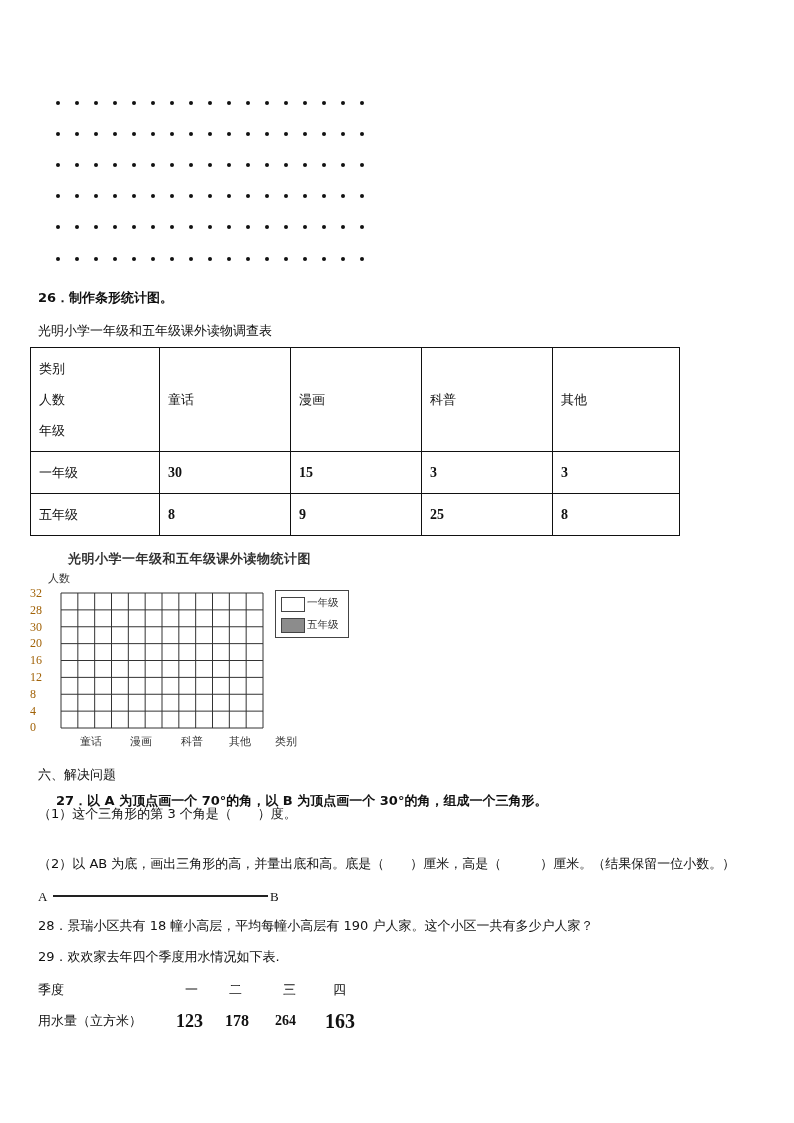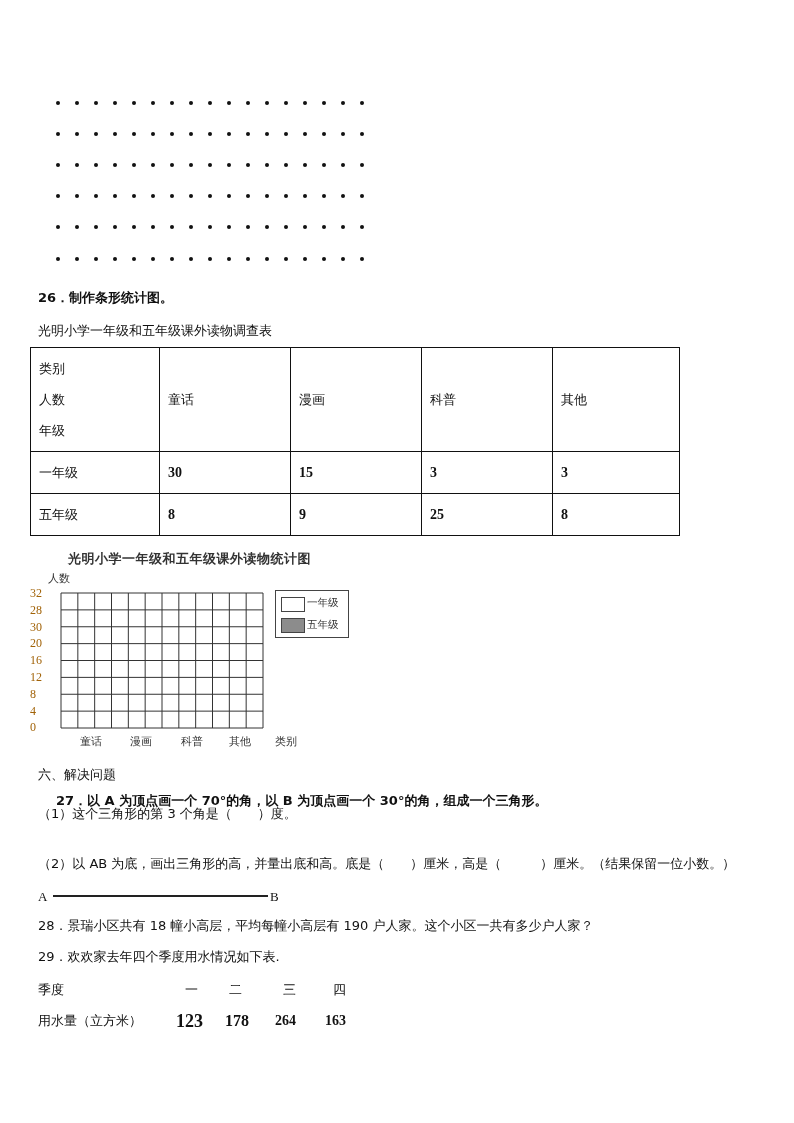--- a/index.html
+++ b/index.html
@@ -227,14 +227,14 @@
 <div>
   <div class="txt" style="left:38px; top:982px;">季度</div>
   <div class="txt" style="left:185px; top:982px;">一</div>
   <div class="txt" style="left:229px; top:982px;">二</div>
   <div class="txt" style="left:283px; top:982px;">三</div>
   <div class="txt" style="left:333px; top:982px;">四</div>
   <div class="txt" style="left:38px; top:1013px;">用水量（立方米）</div>
   <div class="txt bold" style="left:176px; top:1013px; font-family:'Liberation Serif',serif; font-size:18px;">123</div>
   <div class="txt bold" style="left:225px; top:1013px; font-family:'Liberation Serif',serif; font-size:16px;">178</div>
   <div class="txt bold" style="left:275px; top:1013px; font-family:'Liberation Serif',serif; font-size:14px;">264</div>
-  <div class="txt bold" style="left:325px; top:1013px; font-family:'Liberation Serif',serif; font-size:14px;">163</div>
+  <div class="txt bold" style="left:325px; top:1013px; font-family:'Liberation Serif',serif; font-size:20px;">163</div>
 </div>
 
 </body></html>

